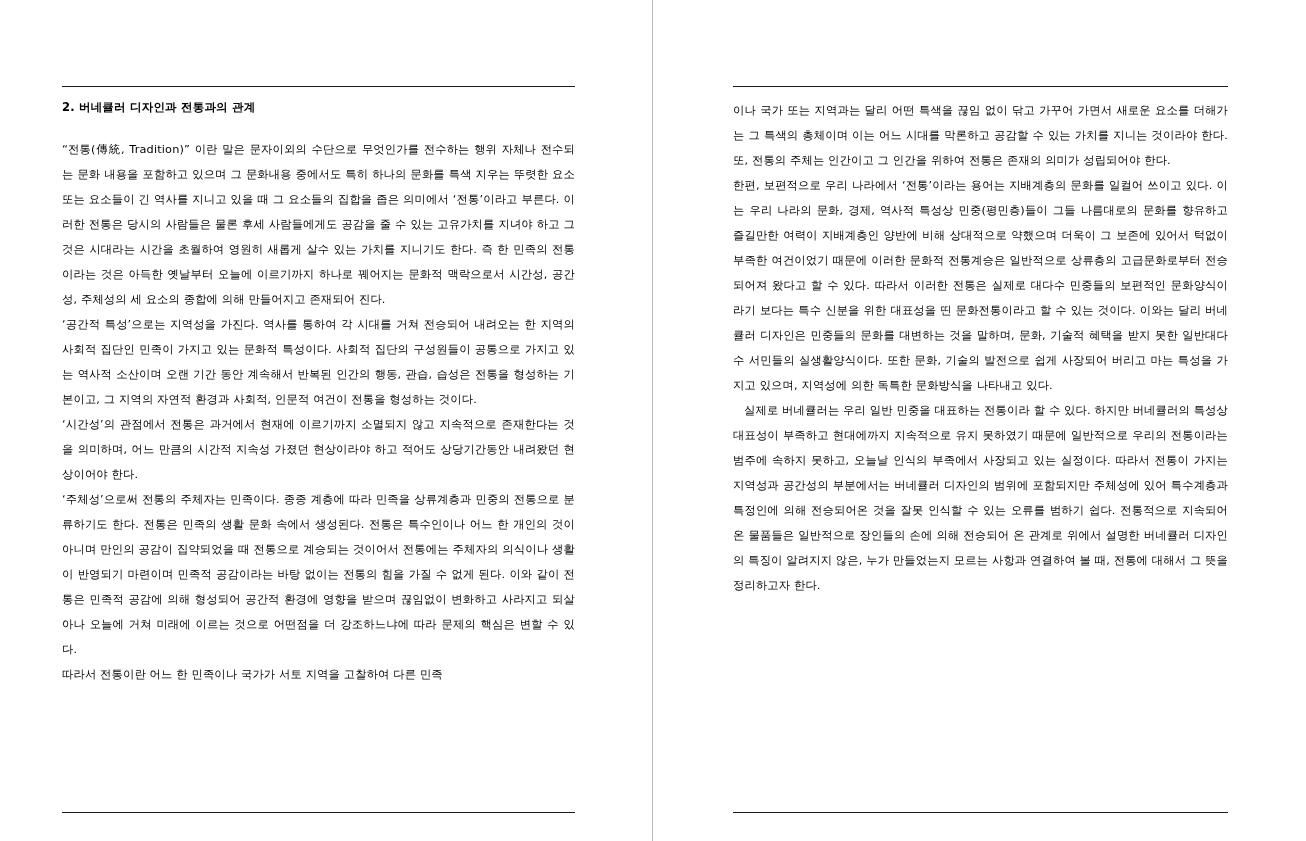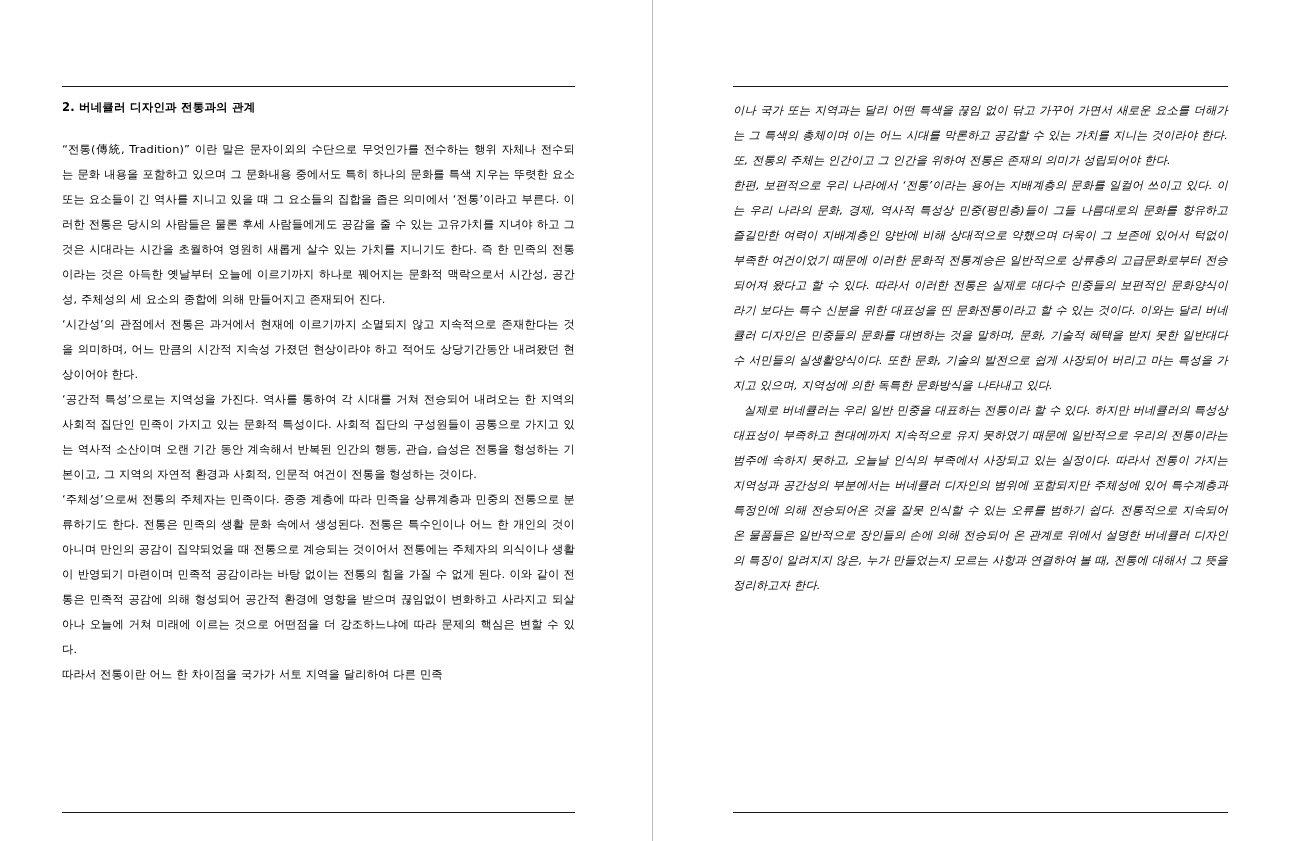--- a/index.html
+++ b/index.html
@@ -70,21 +70,20 @@
     margin-top: 12px;
     margin-bottom: 0;
     line-height: 1.4;
   }
 
   .body-block {
     margin-top: 22px;
   }
   .right .body-block {
     margin-top: 11px;
-    font-style: italic;
   }
 
   p.para {
     margin: 0;
     font-size: 11.3px;
     line-height: 25px;
     text-align: justify;
     text-justify: inter-character;
     word-break: break-all;
     letter-spacing: 0.15px;
@@ -97,24 +96,24 @@
 <body>
 
 <div class="spread">
 
   <div class="page left">
     <div class="page-inner">
       <div class="rule"></div>
       <h2 class="section-heading">2. 버네큘러 디자인과 전통과의 관계</h2>
       <div class="body-block">
         <p class="para">“전통(傳統, Tradition)” 이란 말은 문자이외의 수단으로 무엇인가를 전수하는 행위 자체나 전수되는 문화 내용을 포함하고 있으며 그 문화내용 중에서도 특히 하나의 문화를 특색 지우는 뚜렷한 요소 또는 요소들이 긴 역사를 지니고 있을 때 그 요소들의 집합을 좁은 의미에서 ‘전통’이라고 부른다.  이러한 전통은 당시의 사람들은 물론 후세 사람들에게도 공감을 줄 수 있는 고유가치를 지녀야 하고 그것은 시대라는 시간을 초월하여 영원히 새롭게 살수 있는 가치를 지니기도 한다.  즉 한 민족의 전통이라는 것은 아득한 옛날부터 오늘에 이르기까지 하나로 꿰어지는 문화적 맥락으로서 시간성, 공간성, 주체성의 세 요소의 종합에 의해 만들어지고 존재되어 진다.</p>
+        <p class="para">‘공간적 특성’으로는 지역성을 가진다. 역사를 통하여 각 시대를 거쳐 전승되어 내려오는 한 지역의 사회적 집단인 민족이 가지고 있는 문화적 특성이다.  사회적 집단의 구성원들이 공통으로 가지고 있는 역사적 소산이며 오랜 기간 동안 계속해서 반복된 인간의 행동, 관습, 습성은 전통을 형성하는 기본이고, 그 지역의 자연적 환경과 사회적, 인문적 여건이 전통을 형성하는 것이다.</p>
         <p class="para">‘시간성’의 관점에서 전통은 과거에서 현재에 이르기까지 소멸되지 않고 지속적으로 존재한다는 것을 의미하며, 어느 만큼의 시간적 지속성 가졌던 현상이라야 하고 적어도 상당기간동안 내려왔던 현상이어야 한다.</p>
-        <p class="para">‘공간적 특성’으로는 지역성을 가진다. 역사를 통하여 각 시대를 거쳐 전승되어 내려오는 한 지역의 사회적 집단인 민족이 가지고 있는 문화적 특성이다.  사회적 집단의 구성원들이 공통으로 가지고 있는 역사적 소산이며 오랜 기간 동안 계속해서 반복된 인간의 행동, 관습, 습성은 전통을 형성하는 기본이고, 그 지역의 자연적 환경과 사회적, 인문적 여건이 전통을 형성하는 것이다.</p>
         <p class="para">‘주체성’으로써 전통의 주체자는 민족이다.  종종 계층에 따라 민족을 상류계층과 민중의 전통으로 분류하기도 한다.  전통은 민족의 생활 문화 속에서 생성된다.  전통은 특수인이나 어느 한 개인의 것이 아니며 만인의 공감이 집약되었을 때 전통으로 계승되는 것이어서 전통에는 주체자의 의식이나 생활이 반영되기 마련이며 민족적 공감이라는 바탕 없이는 전통의 힘을 가질 수 없게 된다.  이와 같이 전통은 민족적 공감에 의해 형성되어 공간적 환경에 영향을 받으며 끊임없이 변화하고 사라지고 되살아나 오늘에 거쳐 미래에 이르는 것으로 어떤점을 더 강조하느냐에 따라 문제의 핵심은 변할 수 있다.</p>
-        <p class="para">따라서 전통이란 어느 한 차이점을 국가가 서토 지역을 달리하여 다른 민족</p>
+        <p class="para">따라서 전통이란 어느 한 민족이나 국가가 서토 지역을 고찰하여 다른 민족</p>
       </div>
     </div>
     <div class="rule-bottom"></div>
   </div>
 
   <div class="gutter"></div>
 
   <div class="page right">
     <div class="page-inner">
       <div class="rule"></div>

